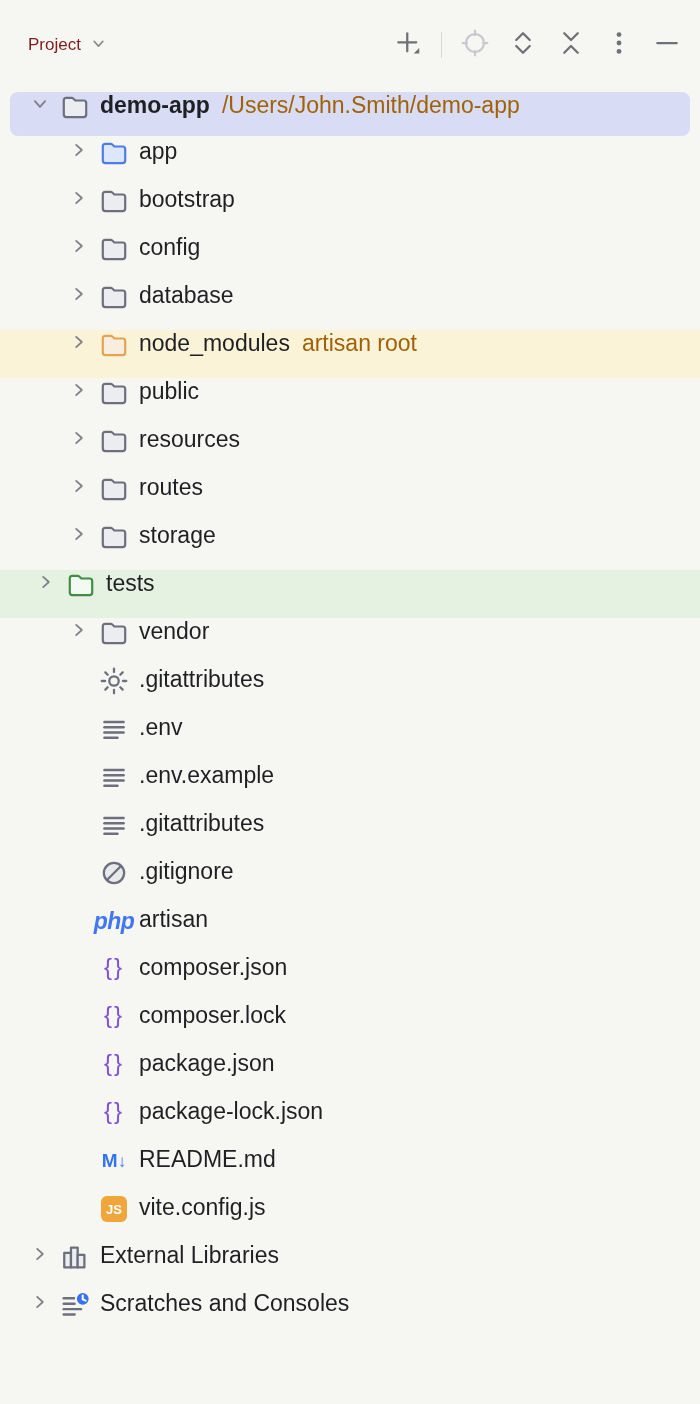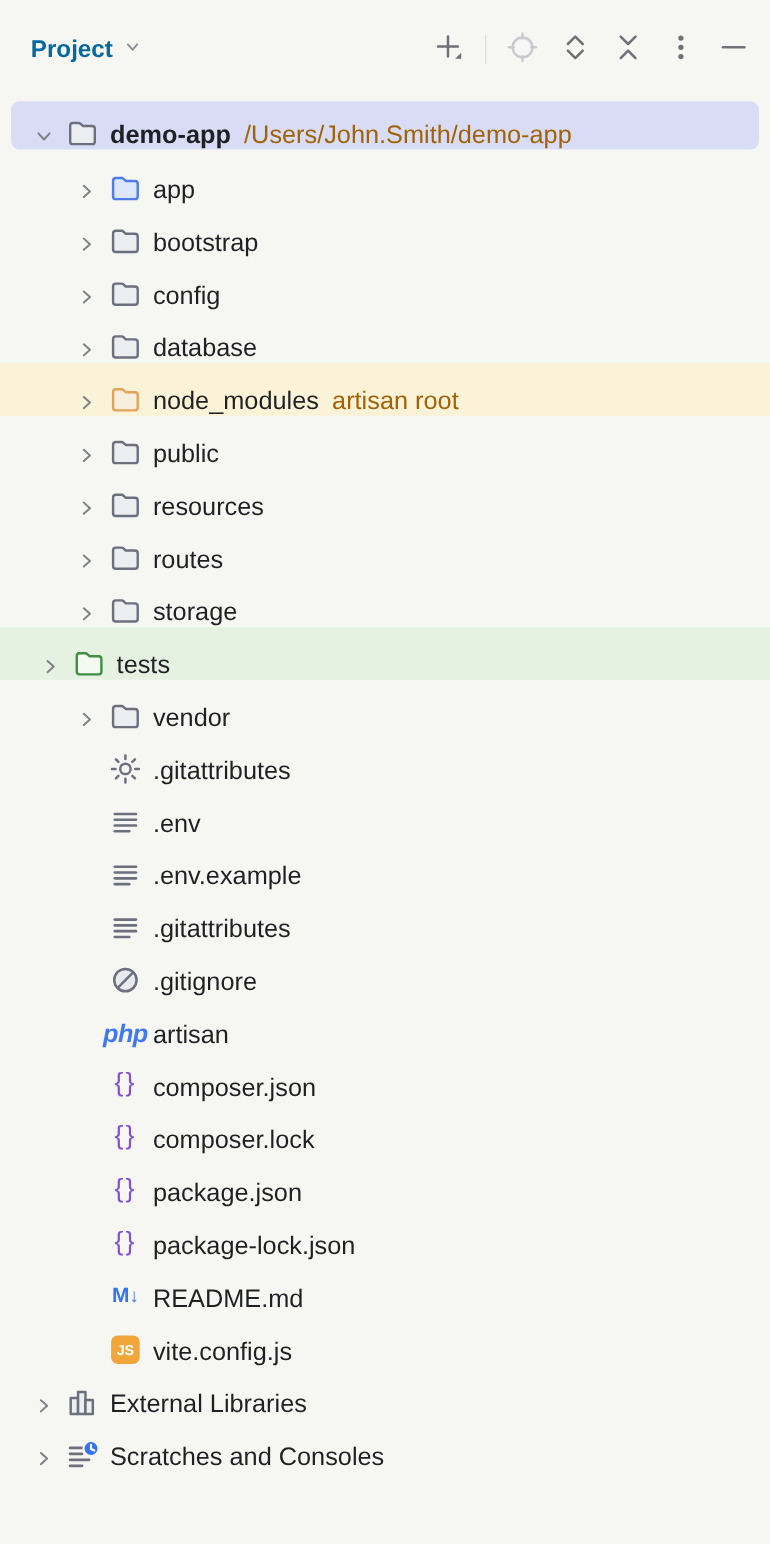--- a/index.html
+++ b/index.html
@@ -12,33 +12,33 @@
     overflow:hidden;
     -webkit-font-smoothing:antialiased;
   }
   
   .toolbar {
     height:90px;
     display:flex; align-items:center; justify-content:space-between;
     padding:0 16px 0 28px;
   }
   .title-group { display:flex; align-items:center; gap:10px; cursor:default; }
-  .panel-title { font-size:22px; font-weight:700; color:#0369a1; }
+  .panel-title { font-size:17px; font-weight:400; color:#7f1d1d; }
   .tb-actions { display:flex; align-items:center; gap:14px; }
   .tb-btn {
     width:34px; height:34px;
     display:flex; align-items:center; justify-content:center;
     border-radius:6px;
   }
   .tb-divider { width:1px; height:26px; background:#D6D8DC; margin:0 2px; }
   
   .tree { padding-bottom:8px; }
   .row {
     height:48px;
-    display:flex; align-items:flex-end;
+    display:flex; align-items:flex-start;
     padding-left:28px;
     font-size:23px;
     white-space:nowrap;
     cursor:default;
   }
   .row.level1 { padding-left:67px; }
   .row.selected {
     background:#D8DCF5;
     border-radius:8px;
     margin:2px 10px;

